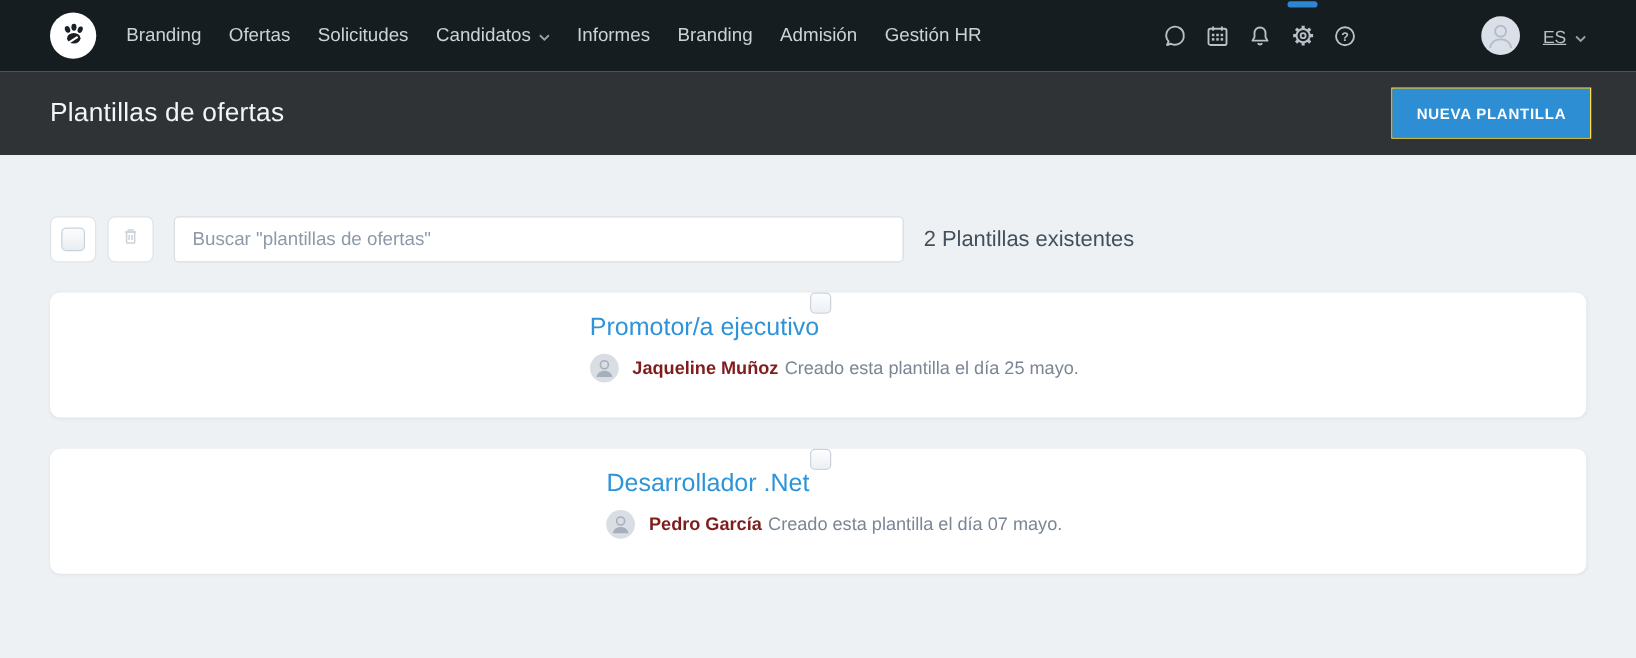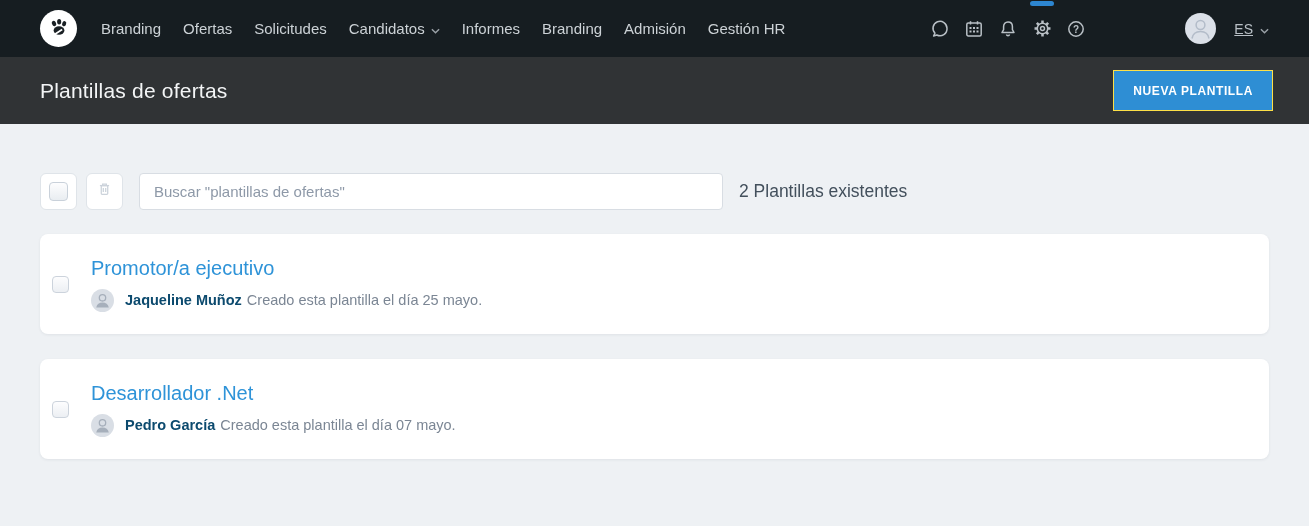--- a/index.html
+++ b/index.html
@@ -86,40 +86,40 @@
     background: #ffffff; padding: 0 14px;
     font-family: "Liberation Sans", sans-serif;
     font-size: 15px; color: #3f4a56; outline: none;
   }
   .search-input::placeholder { color: #8e99a8; opacity: 1; }
   .count-text { margin-left: 16px; font-size: 17.5px; color: #43505c; }
 
   .card {
     margin-top: 24px; height: 100px; background: #ffffff;
     border-radius: 8px; box-shadow: 0 1px 3px rgba(31,45,61,0.07);
-    display: flex; align-items: center; padding: 0 8px 0 12px;
+    display: flex; align-items: center; padding: 0 8px 0 12px; flex-direction: column;
   }
   .card + .card { margin-top: 25px; }
   .row-cbx {
     width: 17px; height: 17px; border: 1px solid #ccd3dc; border-radius: 4px;
     background: linear-gradient(#fdfdfe, #eceff3);
     flex: 0 0 auto; cursor: pointer;
   }
   .card-body { margin-left: 22px; }
   .card-title {
     color: #2e93d8; font-size: 20px; font-weight: 400;
     cursor: pointer; margin-bottom: 9px;
   }
   .meta { display: flex; align-items: center; font-size: 14.5px; color: #7b8694; }
   .meta-avatar {
     width: 23px; height: 23px; border-radius: 50%; background: #d9dee5;
     display: flex; align-items: center; justify-content: center;
     margin-right: 11px; flex: 0 0 auto; overflow: hidden;
   }
-  .author { font-weight: 700; color: #0c4a6e; margin-right: 5px; white-space: nowrap; }
+  .author { font-weight: 700; color: #7f1d1d; margin-right: 5px; white-space: nowrap; }
 </style>
 </head>
 <body>
 
 <div class="navbar">
   <div class="logo">
     <span>
       <svg width="25" height="25" viewBox="0 0 38 38">
         <g fill="#1a2024">
           <ellipse cx="12.2" cy="14.5" rx="3.1" ry="4.2" transform="rotate(-22 12.2 14.5)"></ellipse>

